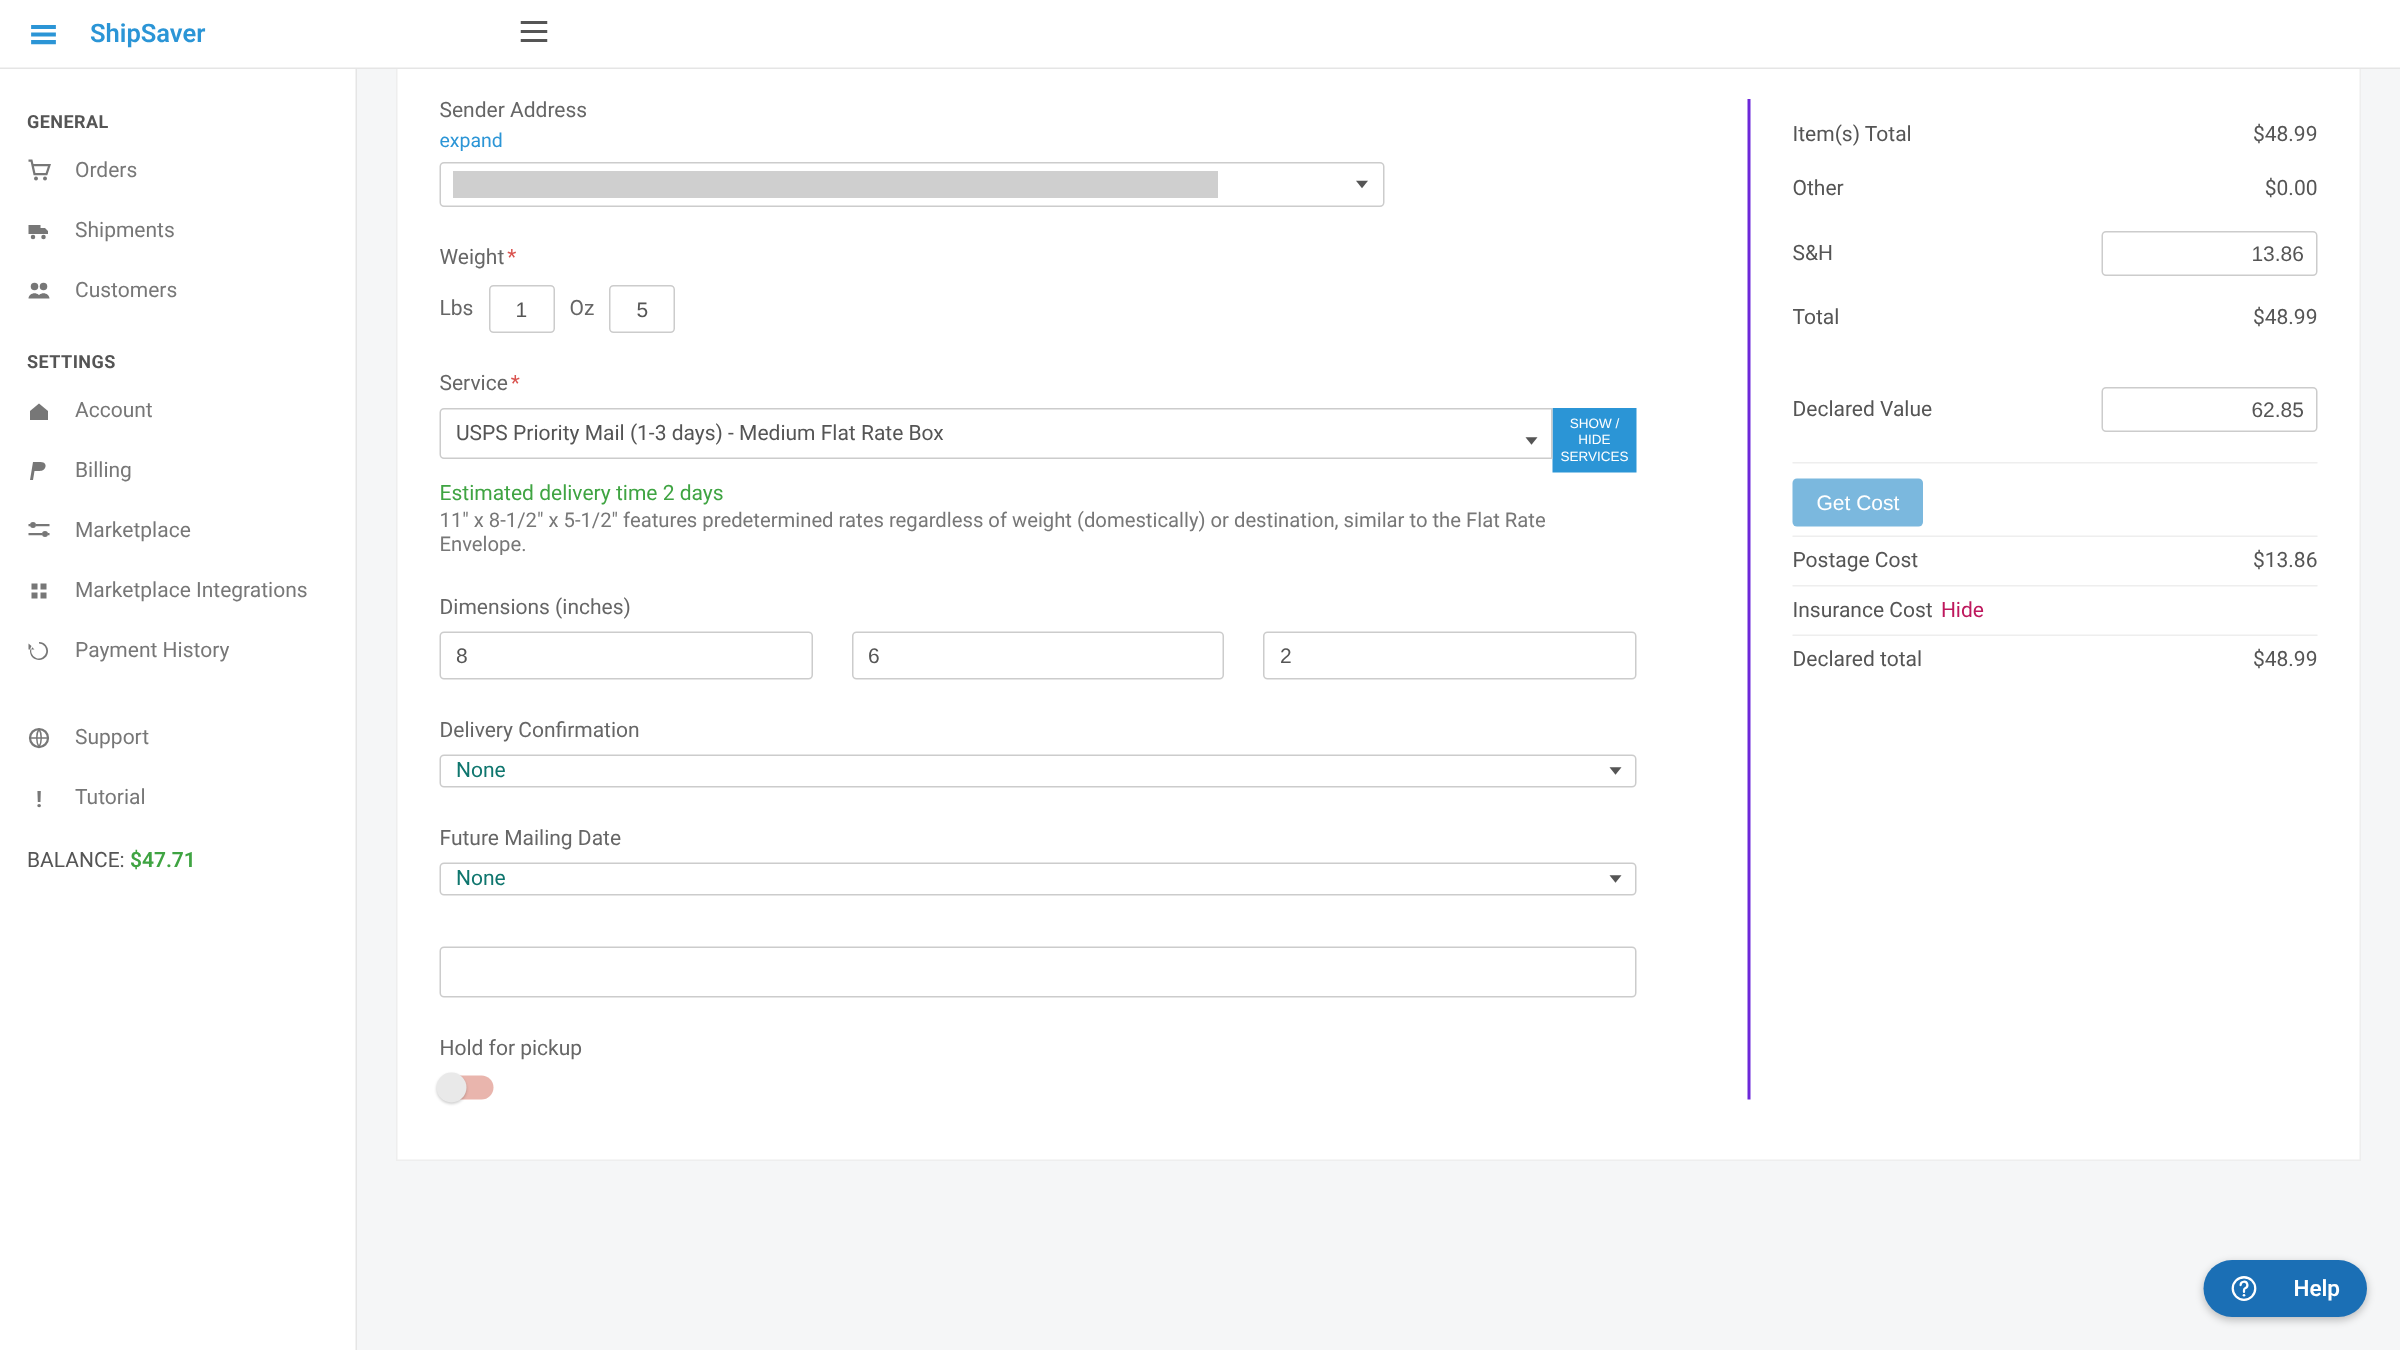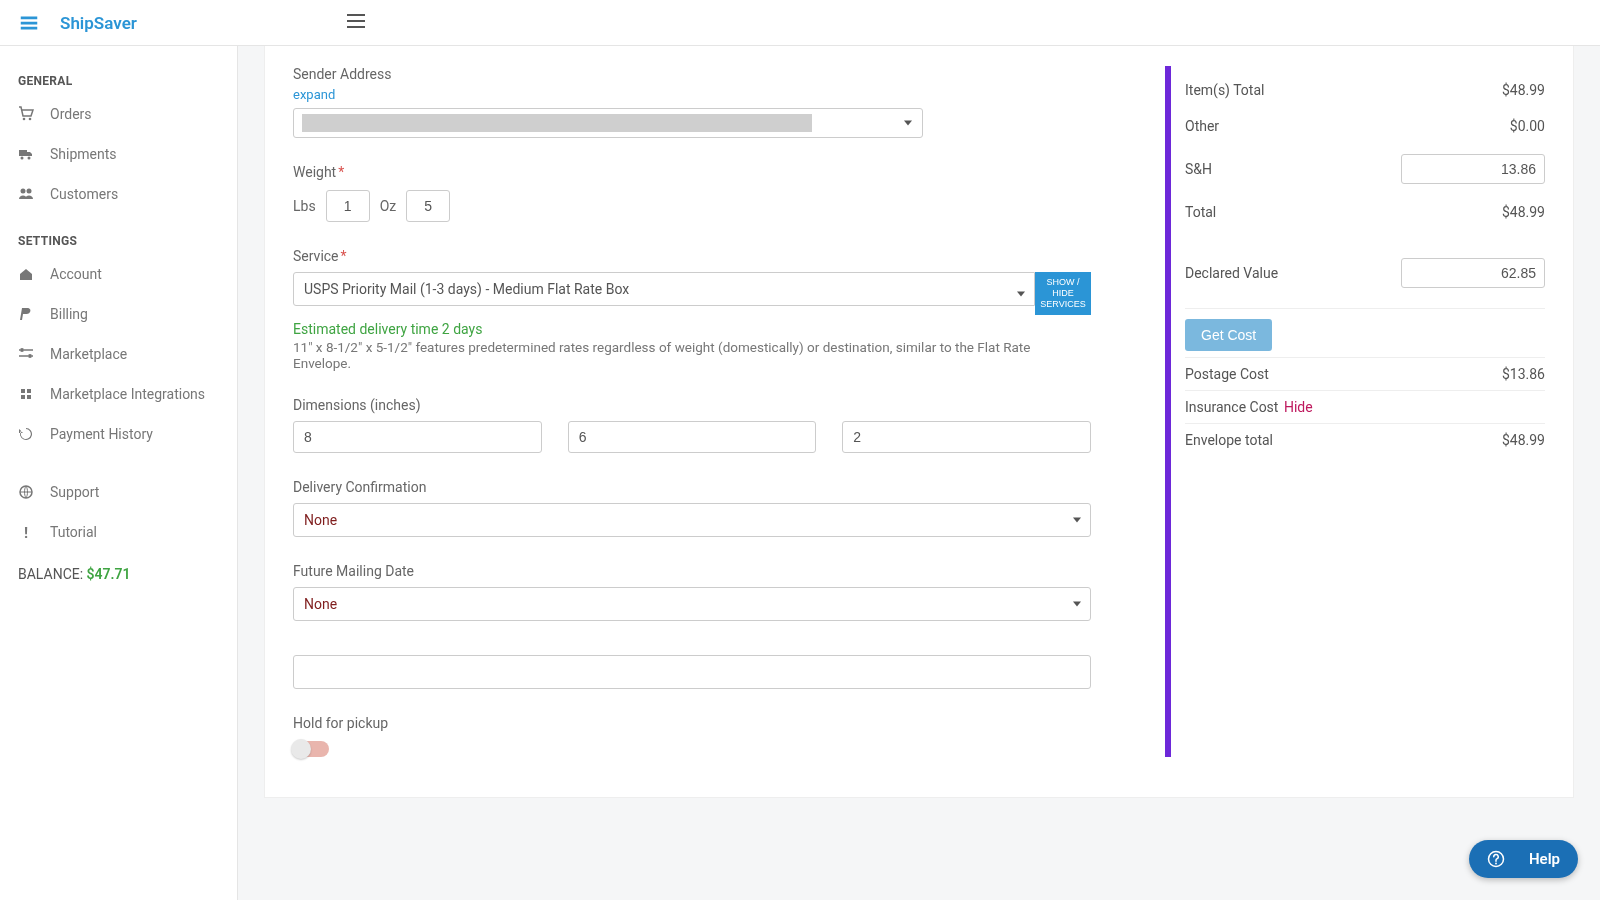--- a/index.html
+++ b/index.html
@@ -19,21 +19,21 @@
 .side-heading { font-size: 12px; font-weight: 700; color: #555; letter-spacing: 0.3px; padding: 6px 18px; margin-top: 4px; }
 .side-item { display: flex; align-items: center; gap: 16px; padding: 12px 18px; color: #777; cursor: pointer; font-size: 14px; }
 .side-item svg, .side-item .ico { width: 16px; height: 16px; flex-shrink: 0; color: #777; fill:#777; }
 .balance-row { padding: 14px 18px; font-size: 14px; color: #555; }
 .balance-row .amount { color: #3fa442; font-weight: 600; }
 
 
 .content { flex: 1; background: #f5f6f7; padding: 0; position: relative; overflow: auto; }
 .card { background: #fff; margin: 0 26px 26px 26px; border: 1px solid #eee; border-top: none; padding: 20px 28px 40px 28px; display: flex; gap: 74px; }
 .form-col { flex: 1; max-width: 840px; }
-.summary-col { width: 380px; border-left: 6px solid #6d28d9; padding-left: 14px; padding-top: 6px; }
+.summary-col { width: 380px; border-left: 2px solid #6d28d9; padding-left: 28px; padding-top: 6px; }
 
 .field-label { font-size: 14px; color: #666; margin-bottom: 4px; }
 .field-label .req { color: #d9534f; margin-left: 2px; }
 .expand-link { color: #2b95d6; font-size: 13px; text-decoration: none; }
 .sender-select { width: 630px; height: 30px; border: 1px solid #ccc; border-radius: 3px; margin-top: 6px; background: #fff; position: relative; display:flex; align-items:center; }
 .sender-select .gray { background: #cfcfcf; height: 18px; width: 510px; margin-left:8px; }
 .sender-select::after { content: ""; position: absolute; right: 10px; top: 50%; transform: translateY(-50%); border-left: 4px solid transparent; border-right: 4px solid transparent; border-top: 5px solid #555; }
 
 .row { margin-top: 26px; }
 .weight-row { display: flex; align-items: center; gap: 10px; margin-top: 10px; }
@@ -44,21 +44,21 @@
 .select { flex: 1; height: 34px; border: 1px solid #ccc; border-radius: 3px 0 0 3px; padding: 0 10px; font-size: 14px; color: #555; background: #fff; appearance: none; position: relative; display:flex; align-items:center; }
 .select-wrap { position:relative; flex:1; display:flex; }
 .select-wrap::after { content:""; position:absolute; right:10px; top:50%; transform:translateY(-50%); border-left:4px solid transparent; border-right:4px solid transparent; border-top:5px solid #555; pointer-events:none;}
 .show-hide { background: #2b95d6; color: #fff; font-size: 9px; line-height: 11px; text-align: center; padding: 5px 4px; width: 56px; border: none; cursor: pointer; }
 .est-time { color: #3fa442; font-size: 14px; margin-top: 6px; }
 .svc-desc { color: #777; font-size: 13.5px; margin-top: 2px; }
 
 .dim-row { display: flex; gap: 26px; margin-top: 8px; }
 .dim-input { flex:1; height: 32px; border: 1px solid #ccc; border-radius: 3px; padding: 0 10px; font-size: 14px; color: #555; }
 
-.full-select { width: 100%; height: 34px; border: 1px solid #ccc; border-radius: 3px; padding: 0 10px; font-size: 14px; color: #7f1d1d; background:#fff; appearance:none; display:flex; align-items:center; position:relative;}
+.full-select { width: 100%; height: 22px; border: 1px solid #ccc; border-radius: 3px; padding: 0 10px; font-size: 14px; color: #0f766e; background:#fff; appearance:none; display:flex; align-items:center; position:relative;}
 .full-select-wrap { position:relative; margin-top:8px; }
 .full-select-wrap::after { content:""; position:absolute; right:10px; top:50%; transform:translateY(-50%); border-left:4px solid transparent; border-right:4px solid transparent; border-top:5px solid #555; pointer-events:none;}
 
 .text-input { width: 100%; height: 34px; border: 1px solid #ccc; border-radius: 3px; padding: 0 10px; font-size: 14px; margin-top:8px; }
 
 .toggle { width: 36px; height: 16px; background: #e9b5ad; border-radius: 10px; position: relative; margin-top: 10px; cursor:pointer; }
 .toggle .knob { width: 20px; height: 20px; background: #e9e9e9; border-radius: 50%; position: absolute; left: -2px; top: -2px; box-shadow: 0 1px 2px rgba(0,0,0,0.2); }
 
 
 .sum-row { display: flex; justify-content: space-between; align-items: center; padding: 10px 0; font-size: 14px; color: #555; }
@@ -267,21 +267,21 @@
           <span>$13.86</span>
         </div>
         <div class="sub-row">
           <span>
             <span>Insurance Cost</span>
             <a href="#" class="hide-link">Hide</a>
           </span>
           <span></span>
         </div>
         <div class="sub-row">
-          <span>Envelope total</span>
+          <span>Declared total</span>
           <span>$48.99</span>
         </div>
       </div>
     </div>
   </div>
 </div>
 
 <div class="help-fab">
   <svg viewBox="0 0 24 24">
       <circle cx="12" cy="12" r="10" fill="none" stroke="#fff" stroke-width="2"></circle>

